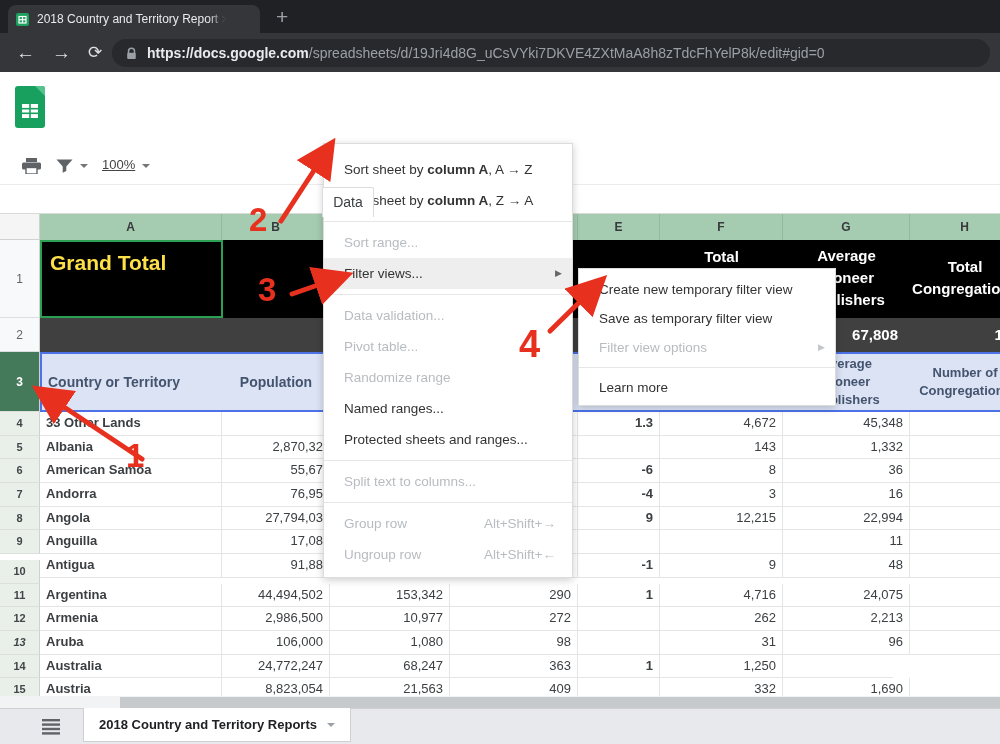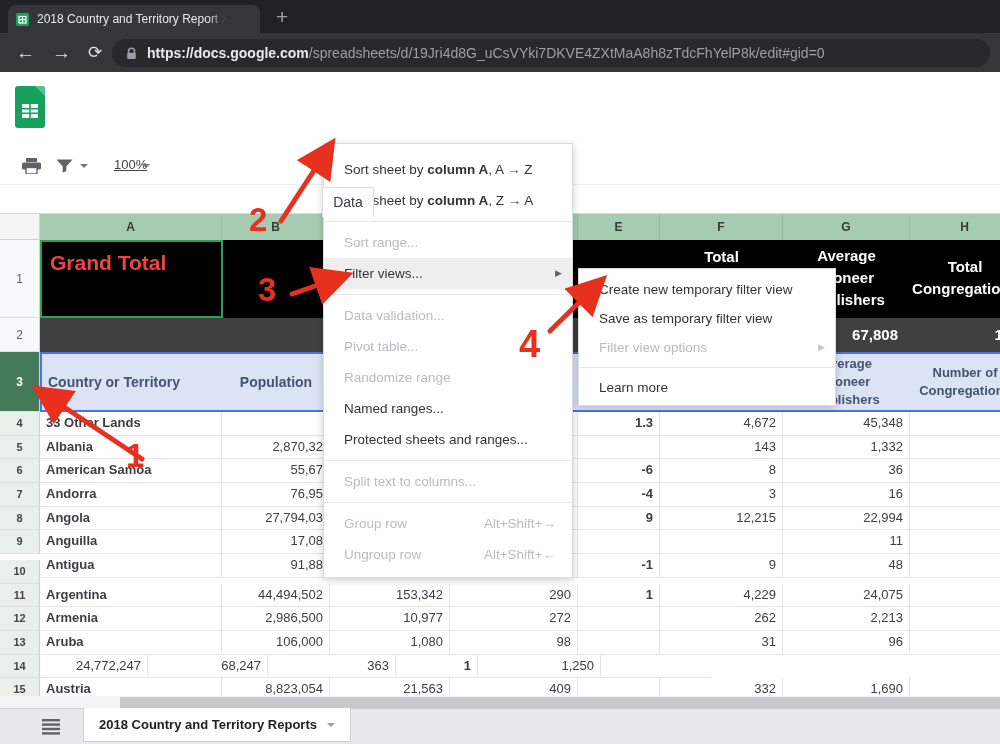--- a/index.html
+++ b/index.html
@@ -135,21 +135,21 @@
 <div class="abs toolbar">
   <svg class="abs" style="left:22px;top:13px;" width="19" height="16">
     <rect x="4" y="0" width="11" height="4" fill="#5f6368"></rect>
     <rect x="0" y="4.5" width="19" height="7" rx="1.5" fill="#5f6368"></rect>
     <rect x="4" y="9.5" width="11" height="6.5" fill="#fff" stroke="#5f6368" stroke-width="1.4"></rect>
   </svg>
   <svg class="abs" style="left:56px;top:14px;" width="17" height="14">
     <path d="M0.5 0.5 h16 l-6.2 7 v4.5 l-3.6 1.8 v-6.3 z" fill="#5f6368"></path>
   </svg>
   <div class="abs caret" style="left:80px;top:19px;"></div>
-  <div class="abs tbtext" style="left:114px;text-decoration:underline;">100%</div>
+  <div class="abs tbtext" style="left:102px;text-decoration:underline;">100%</div>
   <div class="abs caret" style="left:142px;top:19px;"></div>
   <div class="abs viewonly">
     <svg width="15" height="15" style="margin-right:8px;">
       <circle cx="7.5" cy="7.5" r="5.6" fill="none" stroke="#fff" stroke-width="1.8"></circle>
       <circle cx="7.5" cy="7.5" r="2.4" fill="#fff"></circle>
     </svg>
     <span>View only</span>
     <div class="caret" style="border-top-color:#cfe0fb;margin-left:13px;"></div>
   </div>
 </div>
@@ -168,21 +168,21 @@
 <div class="abs colhead" style="left:578px;width:82px;">E</div>
 <div class="abs colhead" style="left:660px;width:123px;">F</div>
 <div class="abs colhead" style="left:783px;width:127px;">G</div>
 <div class="abs colhead" style="left:910px;width:110px;">H</div>
 
 <div class="abs rowhead" style="top:240px;height:78px;line-height:78px;">1</div>
 <div class="abs rowhead" style="top:318px;height:34px;line-height:34px;">2</div>
 <div class="abs rowhead sel" style="top:352px;height:60px;line-height:60px;">3</div>
 
 <div class="abs band" style="top:240px;height:78px;background:#000;">
-  <div class="abs" style="left:10px;top:7px;color:#ef4444;font-weight:700;font-size:21px;line-height:31px;">
+  <div class="abs" style="left:10px;top:7px;color:#fde047;font-weight:700;font-size:21px;line-height:31px;">
     <div>Grand Total</div>
   </div>
   <div class="abs r1txt" style="left:620px;top:6px;width:123px;">Total</div>
   <div class="abs r1txt" style="left:743px;top:5px;width:127px;">
     <div>Average</div>
     <div>Pioneer</div>
     <div>Publishers</div>
   </div>
   <div class="abs r1txt" style="left:870px;top:16px;width:110px;">
     <div>Total</div>
@@ -310,57 +310,58 @@
     </div>
 
     <div style="display:flex;">
       <div class="rowhead data" style="position:static;height:23.667px;line-height:23.667px;">11</div>
       <div class="grow">
         <div class="c ca">Argentina</div>
         <div class="c cb">44,494,502</div>
         <div class="c cc">153,342</div>
         <div class="c cd">290</div>
         <div class="c ce">1</div>
-        <div class="c cf">4,229</div>
+        <div class="c cf">4,716</div>
         <div class="c cg">24,075</div>
         <div class="c ch"></div>
       </div>
     </div>
 
     <div style="display:flex;">
       <div class="rowhead data" style="position:static;height:23.667px;line-height:23.667px;">12</div>
       <div class="grow">
         <div class="c ca">Armenia</div>
         <div class="c cb">2,986,500</div>
         <div class="c cc">10,977</div>
         <div class="c cd">272</div>
         <div class="c ce"></div>
         <div class="c cf">262</div>
         <div class="c cg">2,213</div>
         <div class="c ch"></div>
       </div>
     </div>
 
     <div style="display:flex;">
-      <div class="rowhead data" style="position:static;height:23.667px;line-height:23.667px;">13</div>
+      <div class="rowhead data" style="position:static;height:23.667px;line-height:23.667px;font-style:italic;">13</div>
       <div class="grow">
         <div class="c ca">Aruba</div>
         <div class="c cb">106,000</div>
         <div class="c cc">1,080</div>
         <div class="c cd">98</div>
         <div class="c ce"></div>
         <div class="c cf">31</div>
         <div class="c cg">96</div>
         <div class="c ch"></div>
       </div>
     </div>
 
     <div style="display:flex;">
       <div class="rowhead data" style="position:static;height:23.667px;line-height:23.667px;">14</div>
       <div class="grow">
+        <div class="c ca">Australia</div>
         <div class="c cb">24,772,247</div>
         <div class="c cc">68,247</div>
         <div class="c cd">363</div>
         <div class="c ce">1</div>
         <div class="c cf">1,250</div>
         <div class="c ch"></div>
       </div>
     </div>
 
     <div style="display:flex;">

